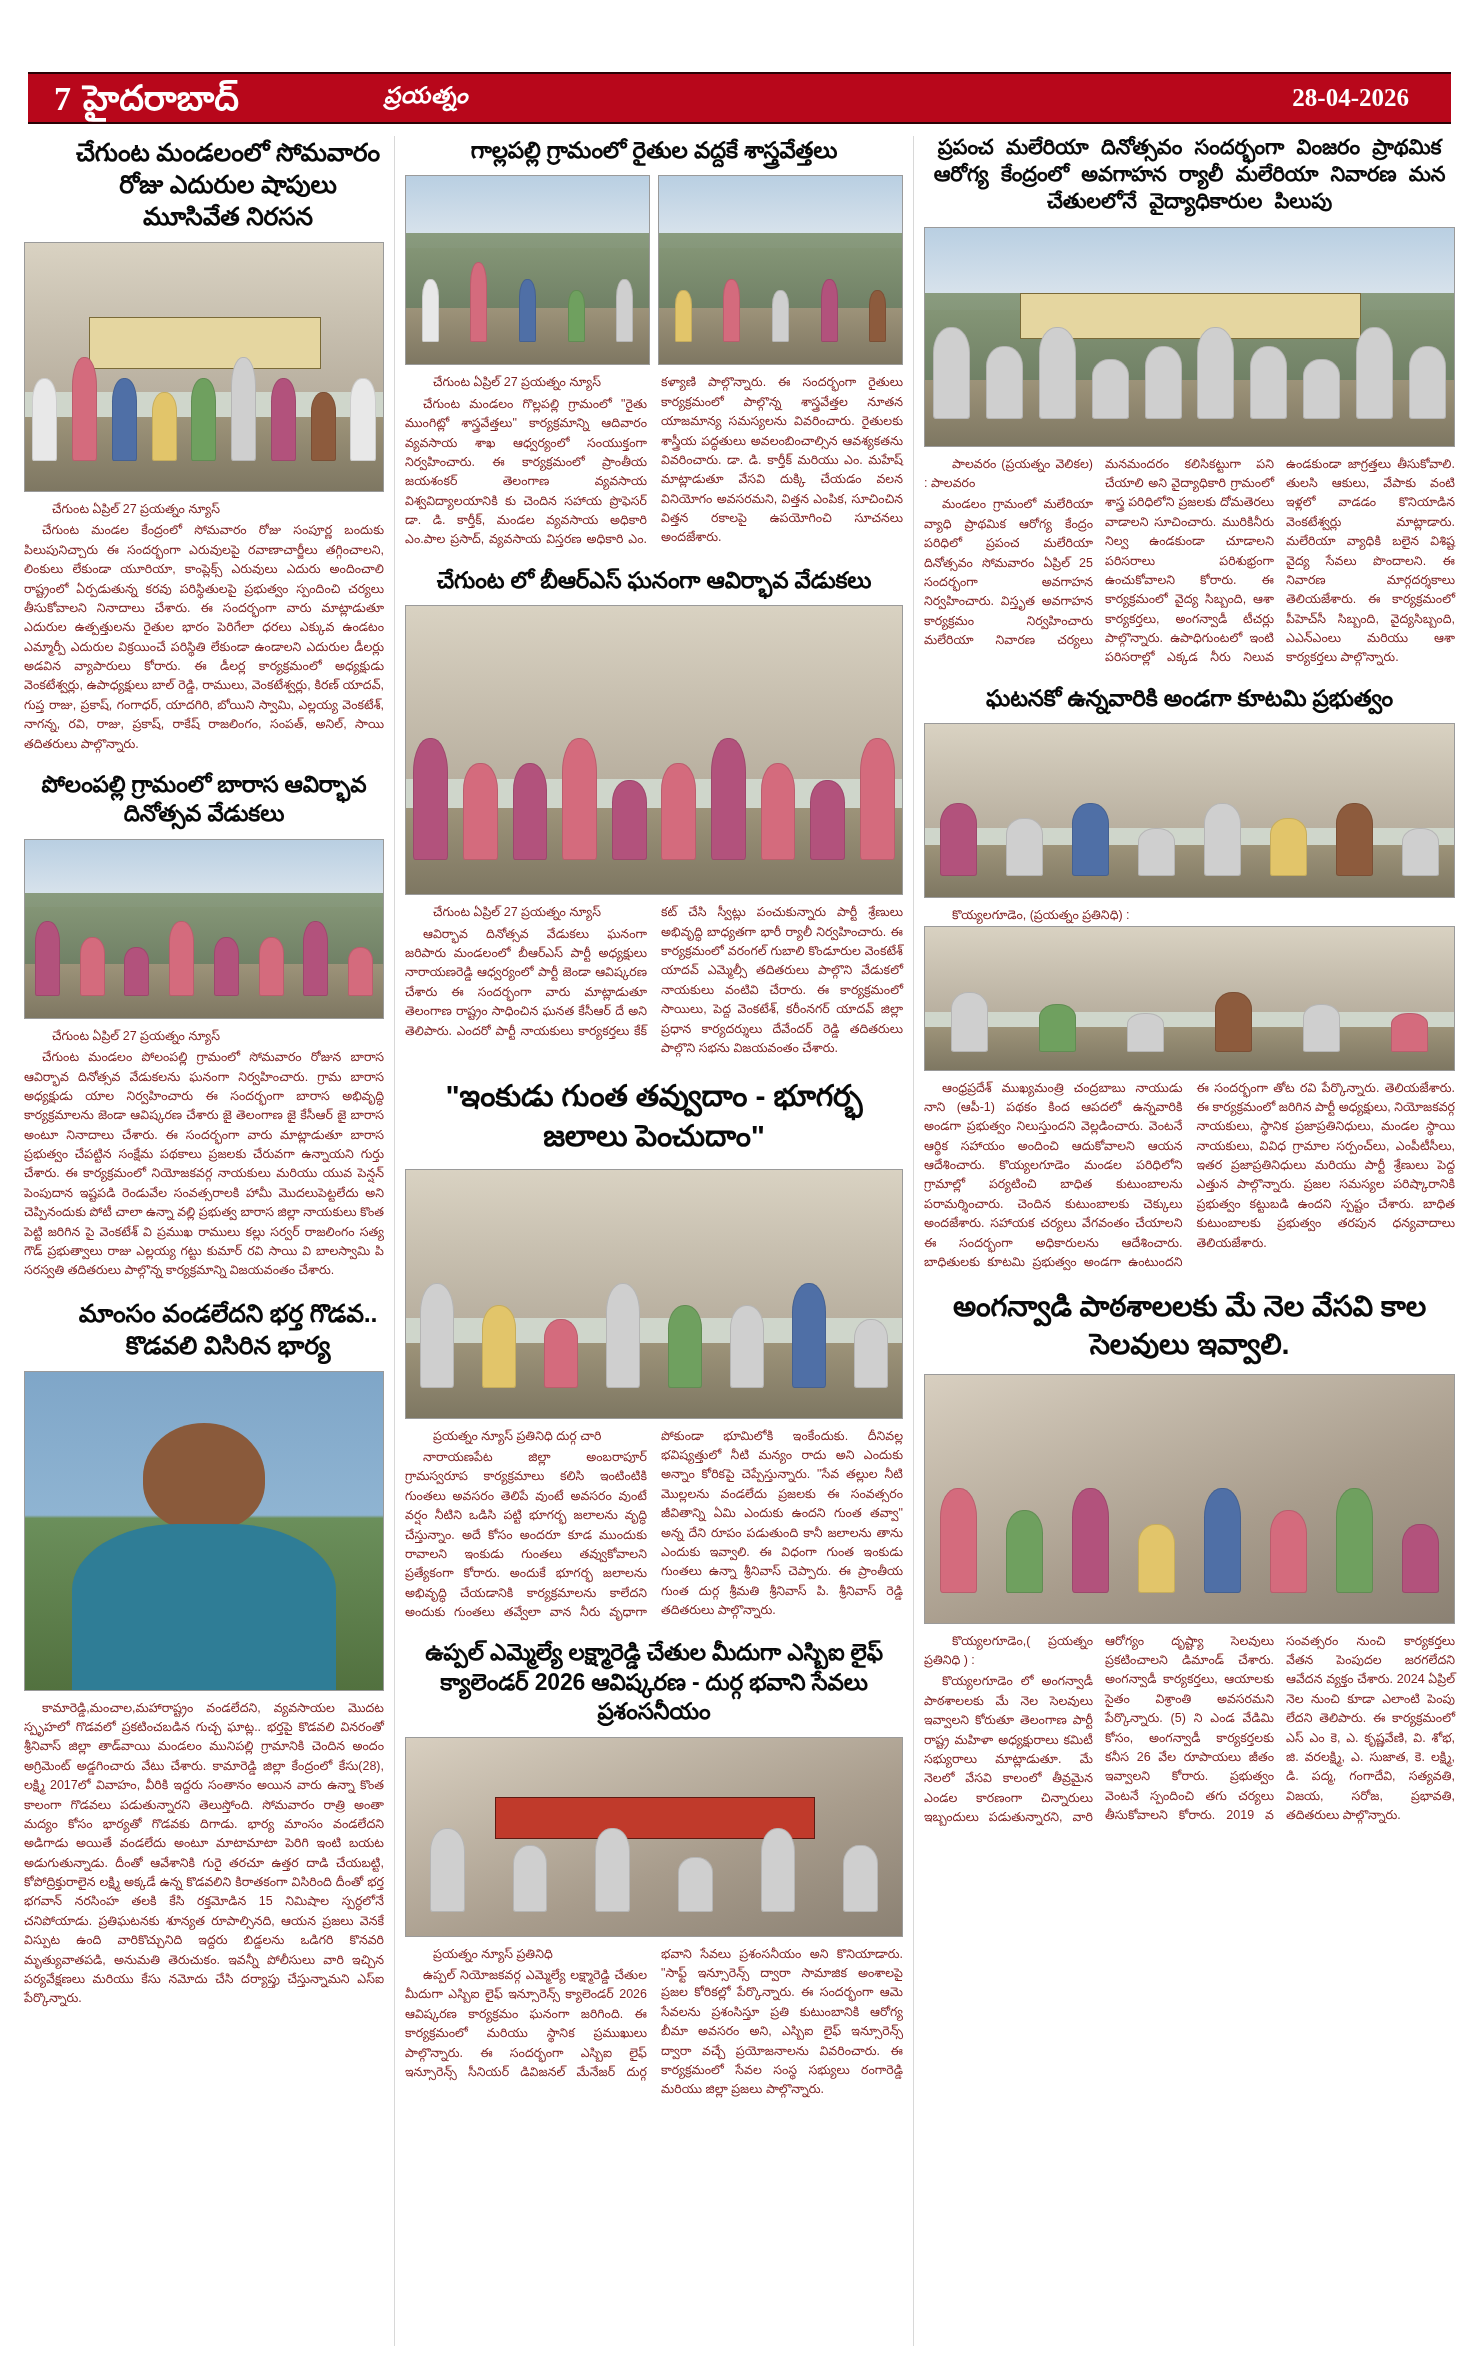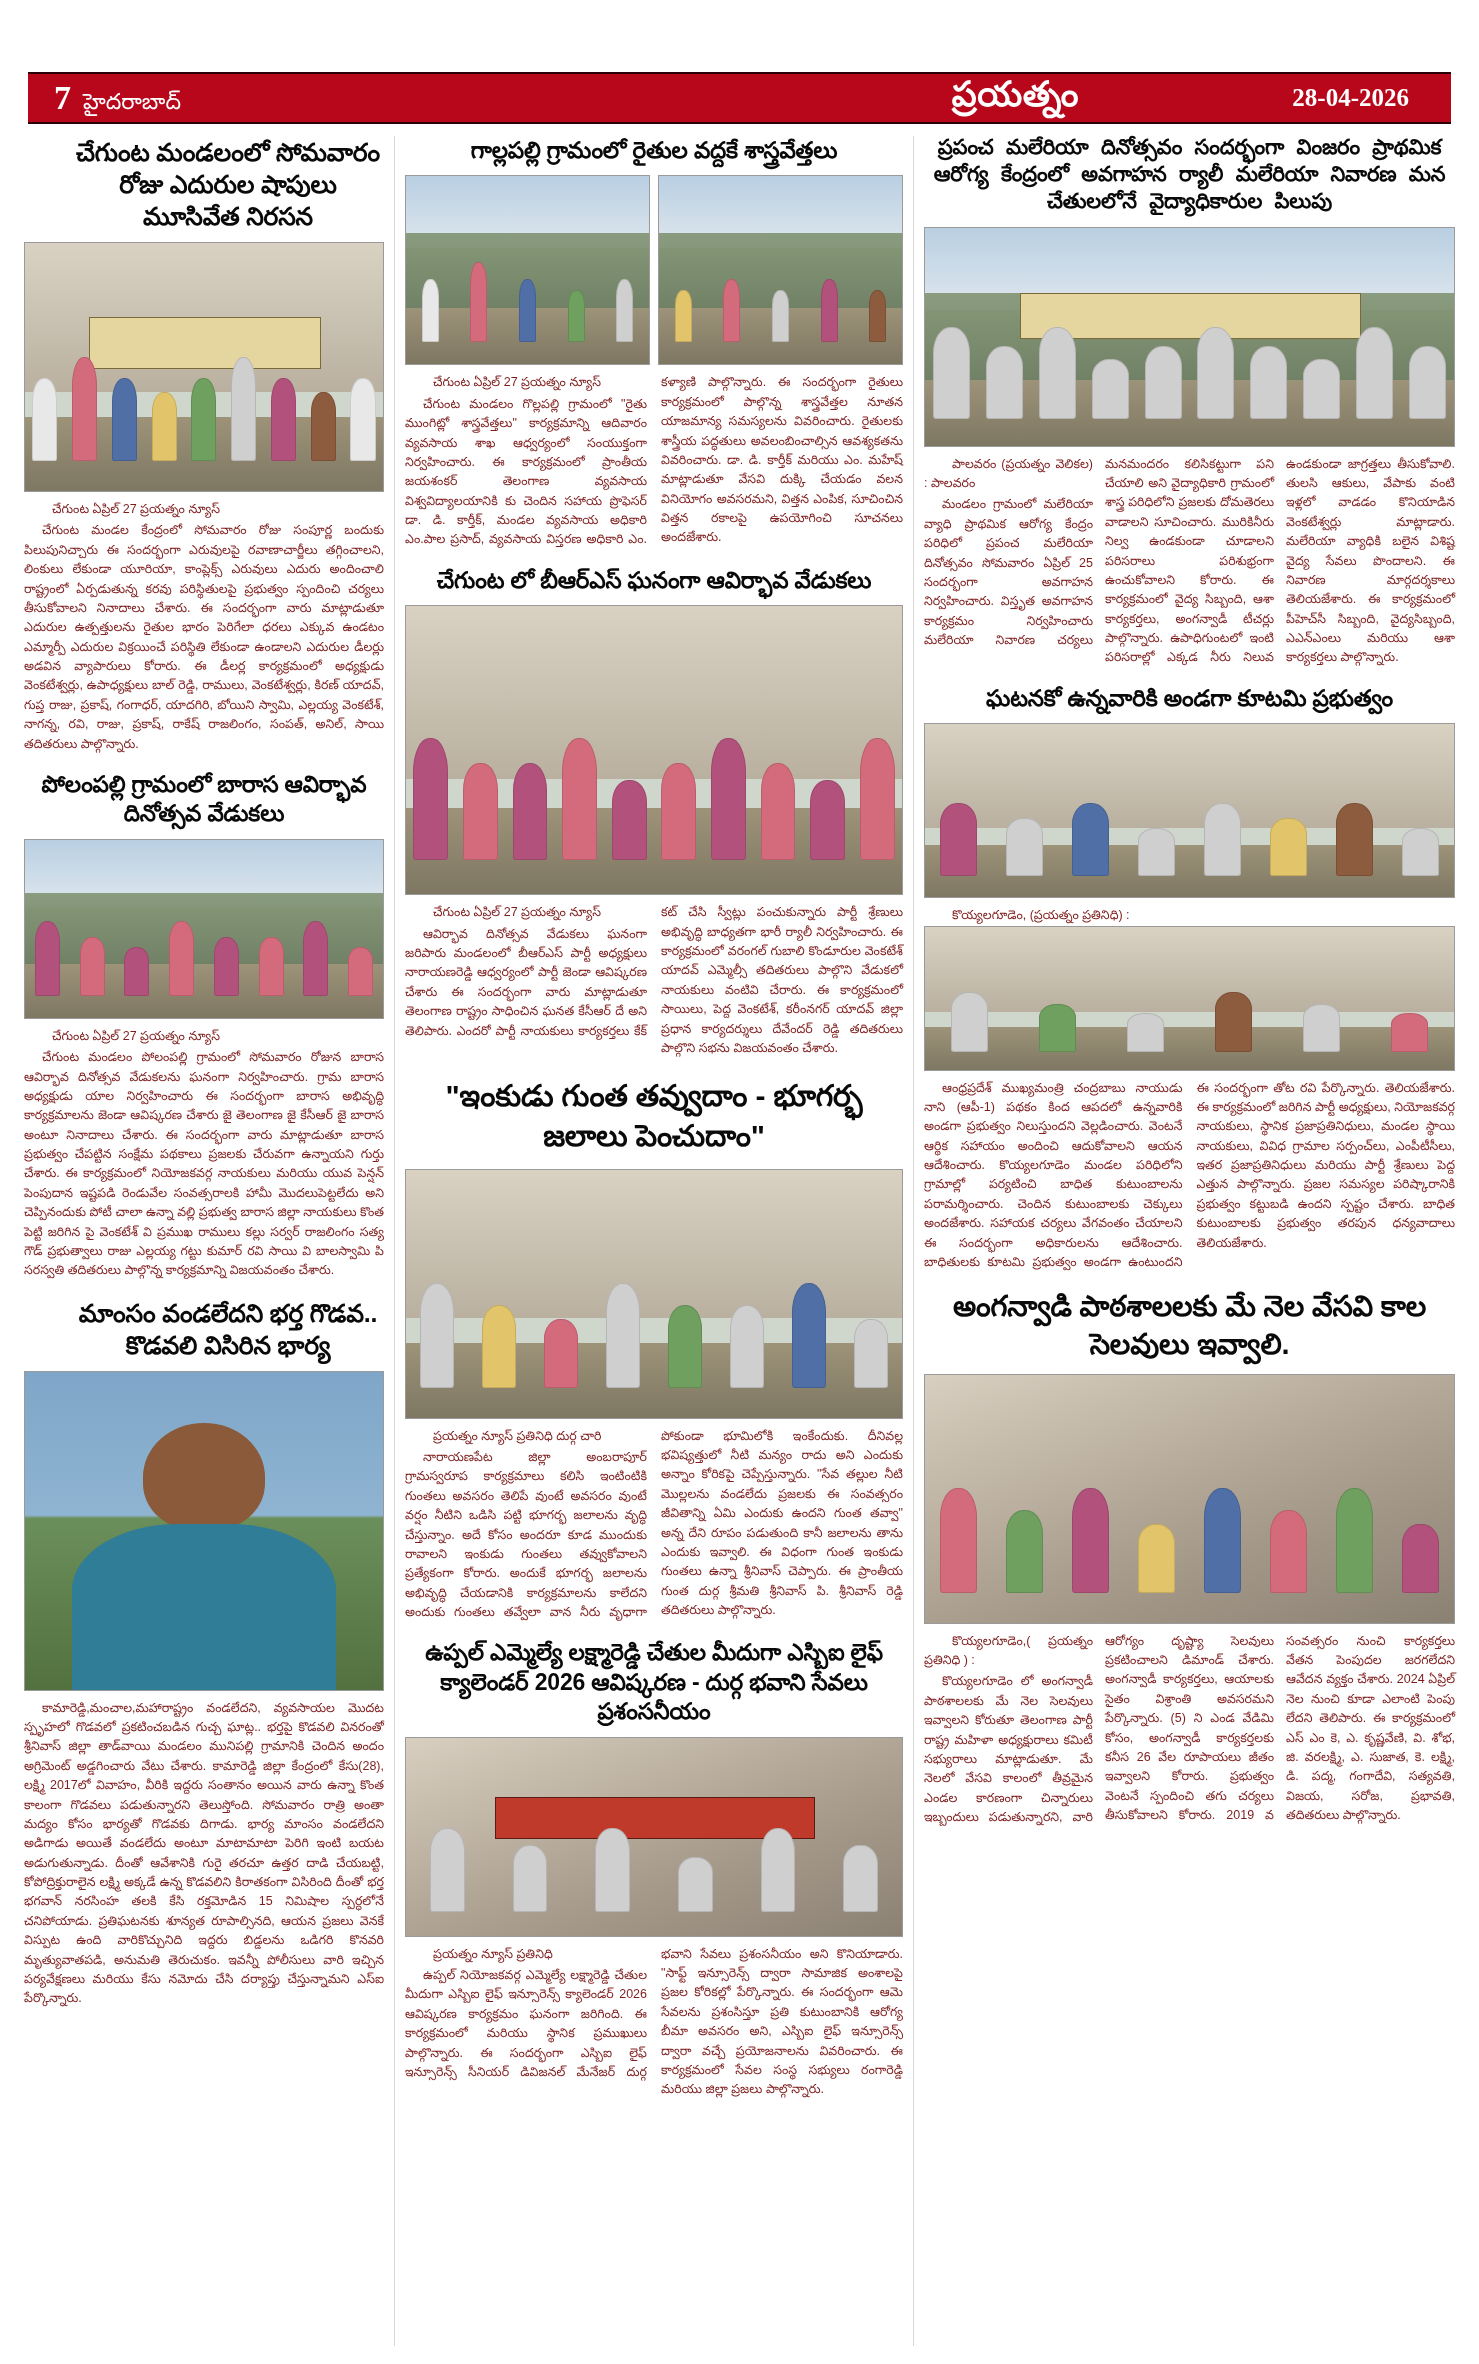--- a/index.html
+++ b/index.html
@@ -33,26 +33,27 @@
   }
   .masthead .left{
     display:flex; align-items:baseline; gap:12px;
     padding-left:26px; min-width:330px;
   }
   .masthead .pageno{
     font-size:34px; font-weight:700; line-height:1;
     font-family:"Liberation Serif","DejaVu Serif",serif;
   }
   .masthead .city{
-    font-size:22px; font-weight:400; line-height:1;text-align:right;
+    font-size:35px; font-weight:700; line-height:1;text-align:right;
   }
   .masthead .brand{
-    flex:1; text-align:right;
-    font-size:35px; font-weight:700;
+    flex:1; text-align:left;
+    font-size:23px; font-weight:700;
     letter-spacing:.5px;
+    font-style:italic;
   }
   .masthead .date{
     min-width:330px; text-align:right; padding-right:42px;
     font-size:25px; font-weight:700;
     font-family:"Liberation Serif","DejaVu Serif",serif;
   }
 
   
   .cols{
     position:absolute;

